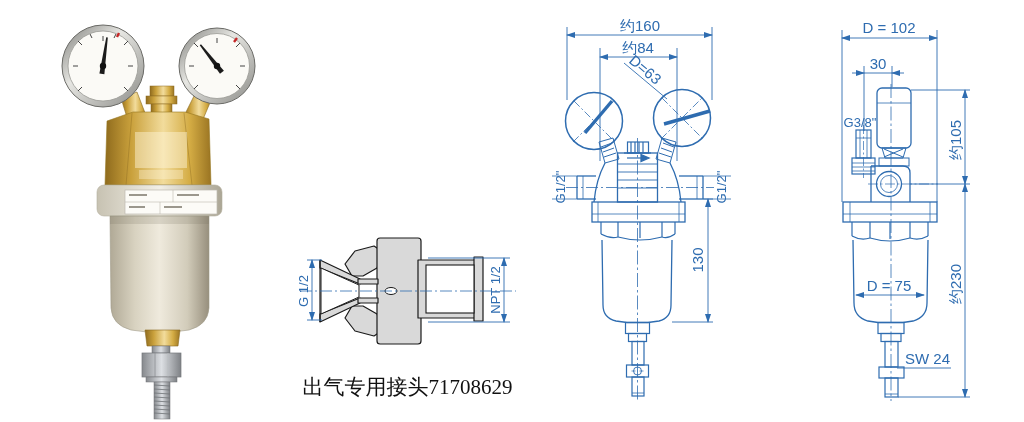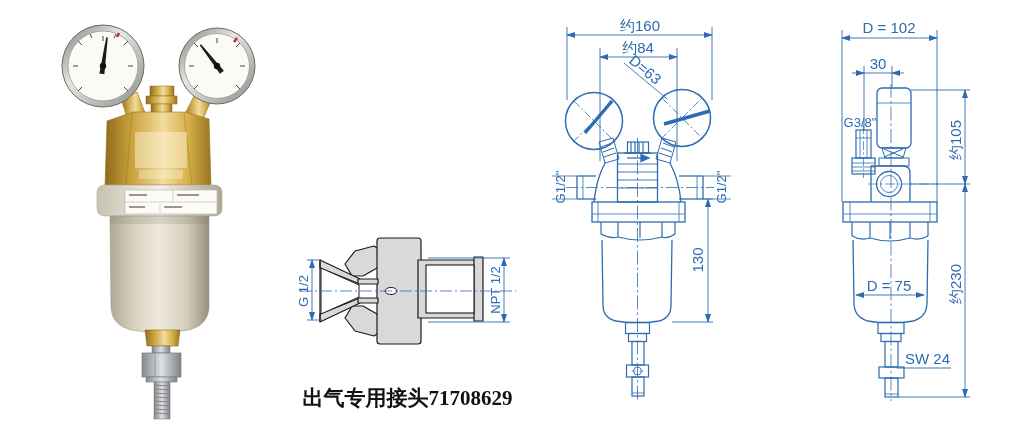--- a/index.html
+++ b/index.html
@@ -2,22 +2,22 @@
 <html><head>
 <meta charset="utf-8">
 <style>
   html,body{margin:0;padding:0;background:#fff;}
   .page{position:relative;width:1024px;height:422px;background:#ffffff;overflow:hidden;
         font-family:"Liberation Sans",sans-serif;}
   .abs{position:absolute;}
   svg text{font-family:"Liberation Sans",sans-serif;}
   .dimtext{fill:#2e6cb0;font-size:15px;}
   .dimtext-sm{fill:#2e6cb0;font-size:13px;}
-  .caption{margin-top:20px;text-align:center;color:#111;
-           font-family:"Liberation Serif",serif;font-size:21px;white-space:nowrap;font-weight:bold;}
+  .caption{margin-top:9px;text-align:center;color:#111;
+           font-family:"Liberation Serif",serif;font-size:21px;white-space:nowrap;}
 </style>
 </head>
 <body>
 
 <div class="page">
 
   <svg class="abs" style="left:15px;top:20px" width="270" height="400" viewBox="0 0 270 400">
     <defs>
       <linearGradient id="brassG" x1="0" y1="0" x2="1" y2="0">
         <stop offset="0" stop-color="#8f6b1d"></stop>

